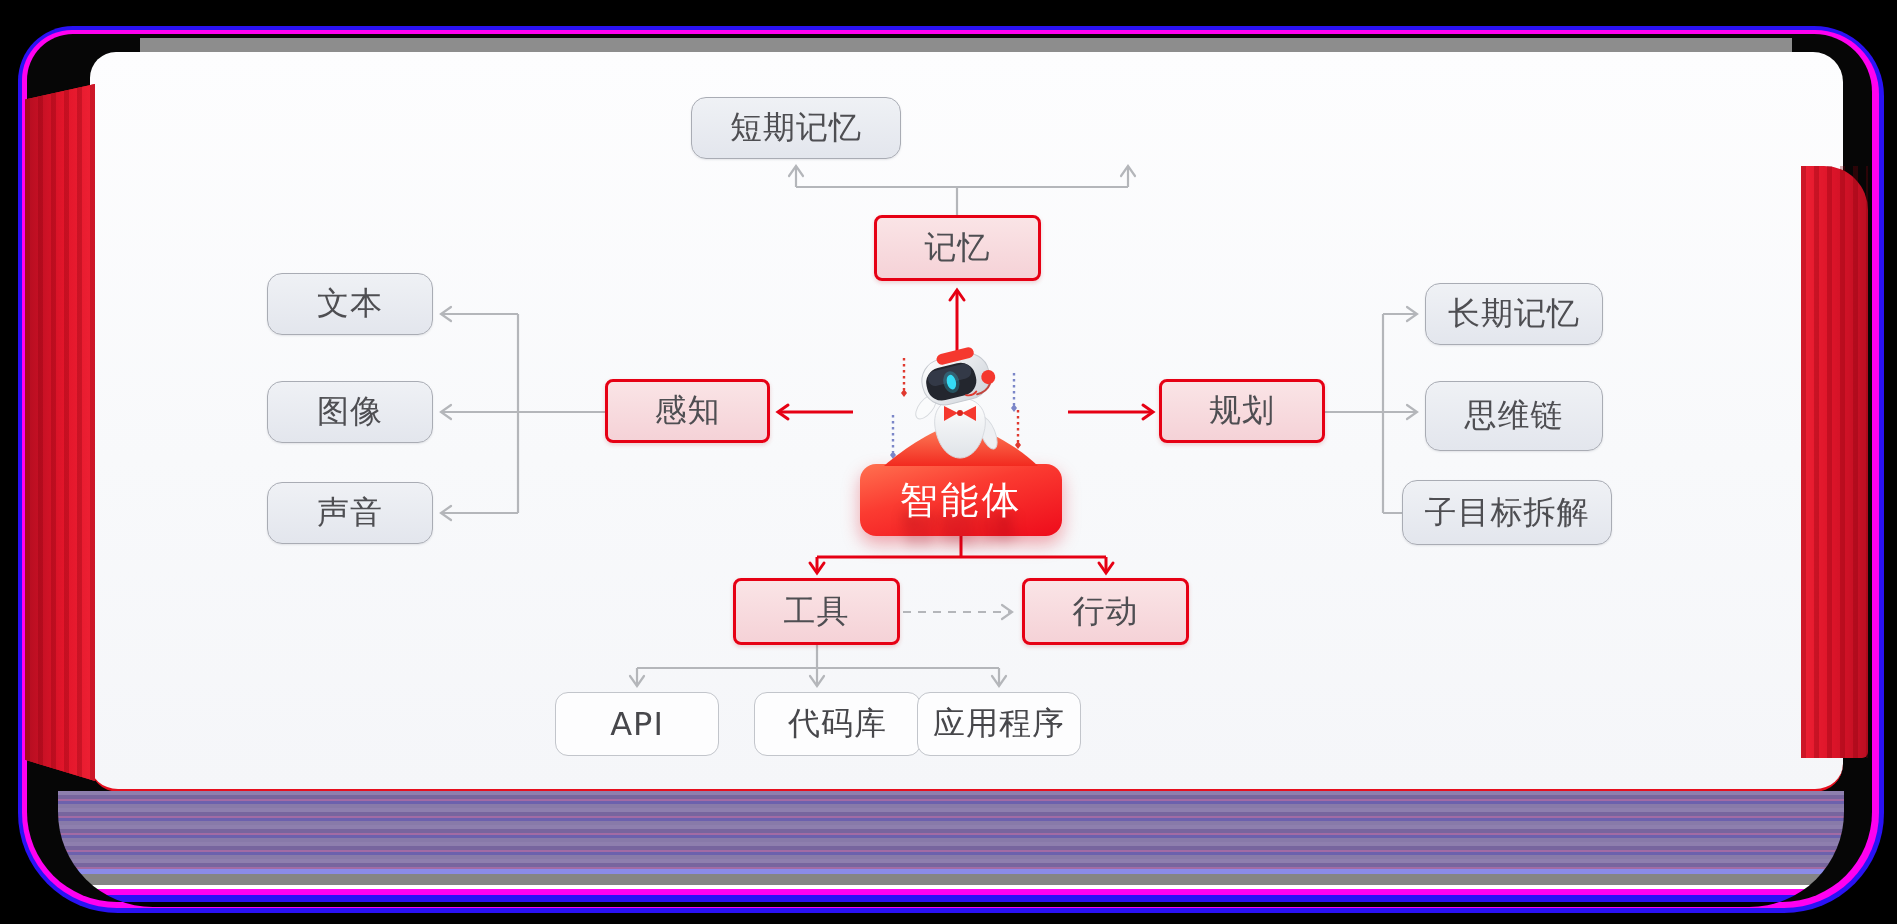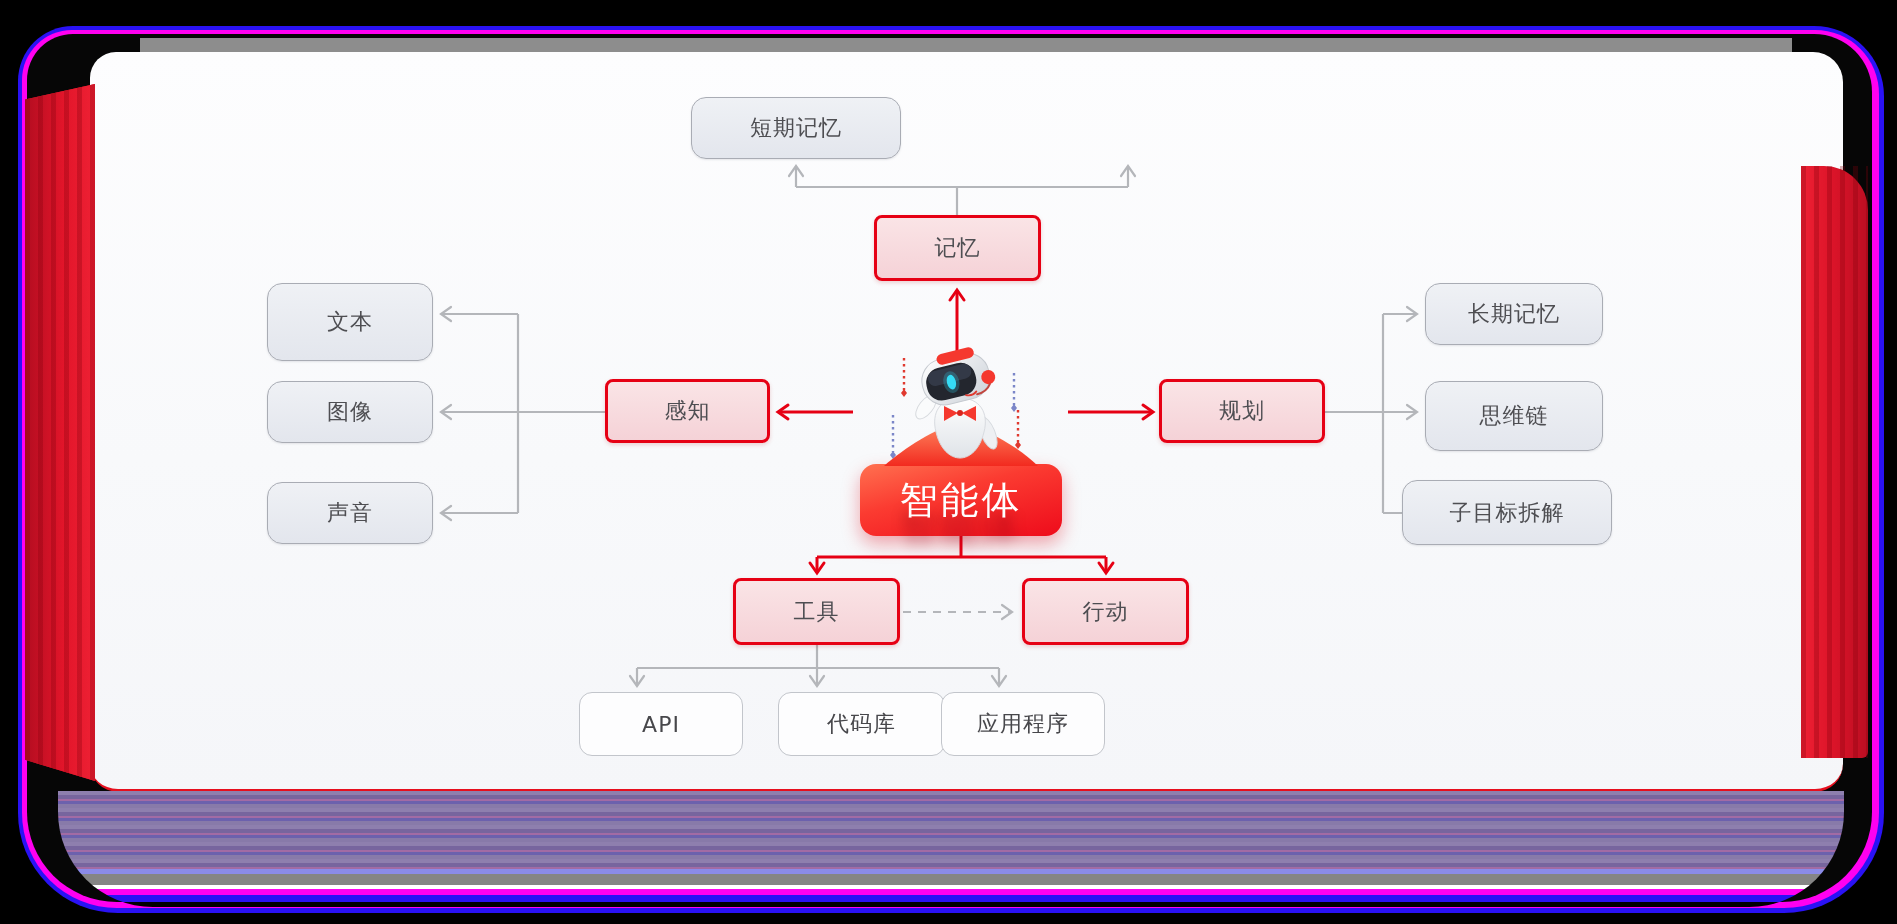--- a/index.html
+++ b/index.html
@@ -24,24 +24,24 @@
   .red-band-right{left:1801px;top:166px;width:67px;height:592px;border-radius:0 44px 6px 0;
       background:linear-gradient(90deg,#ee2134 0%,#dd1429 45%,#bb0e22 100%),#d8142a;}
   .bottom-fan{position:absolute;left:58px;top:791px;width:1786px;height:116px;z-index:6;
       border-radius:0 0 95px 95px;overflow:hidden;
       background-image:
         linear-gradient(180deg,rgba(0,0,0,0) 0,rgba(0,0,0,0) 78px,#8b8be8 78px,#8b8be8 83px,#858585 83px,#858585 94px,#ffffff 94px,#ffffff 98px,#ff00f0 98px,#ff00f0 104px,#2a12f5 104px,#2a12f5 111px,#000 111px),
         repeating-linear-gradient(180deg,#8e7fae 0 4px,#77659e 4px 8px,#a26ba4 8px 10px,#6c61ad 10px 13px,#887aa9 13px 17px);}
 
   
   .node{position:absolute;z-index:8;box-sizing:border-box;display:flex;align-items:center;justify-content:center;
-        font-size:22px;color:#4e4e52;letter-spacing:1px;}
+        font-size:32px;color:#4e4e52;letter-spacing:1px;}
   .node-gray{background:linear-gradient(180deg,#eff1f5 0%,#e3e6ed 100%);
         border:1.5px solid #a9acb4;border-radius:15px;box-shadow:0 1px 2px rgba(120,125,140,.18);}
-  .node-white{background:#fdfdfe;border:1.5px solid #c2c5cb;border-radius:13px;color:#47474b;margin-left:24px;}
+  .node-white{background:#fdfdfe;border:1.5px solid #c2c5cb;border-radius:13px;color:#47474b;}
   .node-red{background:linear-gradient(180deg,#fae4e6 0%,#f5d2d7 100%);
         border:3px solid #e60014;border-radius:8px;box-shadow:0 2px 4px rgba(180,20,30,.18);}
   .node-agent{background:linear-gradient(165deg,#ff7150 0%,#fb3b31 40%,#ee0b1b 100%);
         border-radius:16px;color:#fff;font-weight:normal;font-size:38px;letter-spacing:3px;
         box-shadow:0 8px 18px rgba(220,10,25,.35);
         text-shadow:0 27px 12px rgba(140,5,18,.45);}
 
   .connectors{position:absolute;left:0;top:0;z-index:7;pointer-events:none;}
   .robot{position:absolute;left:866px;top:336px;z-index:9;pointer-events:none;}
 </style>
@@ -108,21 +108,21 @@
       <path d="M961,534 L961,557"></path>
       <path d="M817,557 L1106,557"></path>
       <path d="M817,557 L817,573" marker-end="url(#chevR)"></path>
       <path d="M1106,557 L1106,573" marker-end="url(#chevR)"></path>
     </g>
   </svg>
 
   <div class="node node-gray" style="left:691px;top:97px;width:210px;height:62px">
     <span>短期记忆</span>
     </div>
-  <div class="node node-gray" style="left:267px;top:283px;width:166px;height:78px">
+  <div class="node node-gray" style="left:267px;top:273px;width:166px;height:62px">
     <span>文本</span>
     </div>
   <div class="node node-gray" style="left:267px;top:381px;width:166px;height:62px">
     <span>图像</span>
     </div>
   <div class="node node-gray" style="left:267px;top:482px;width:166px;height:62px">
     <span>声音</span>
     </div>
   <div class="node node-gray" style="left:1425px;top:283px;width:178px;height:62px">
     <span>长期记忆</span>

